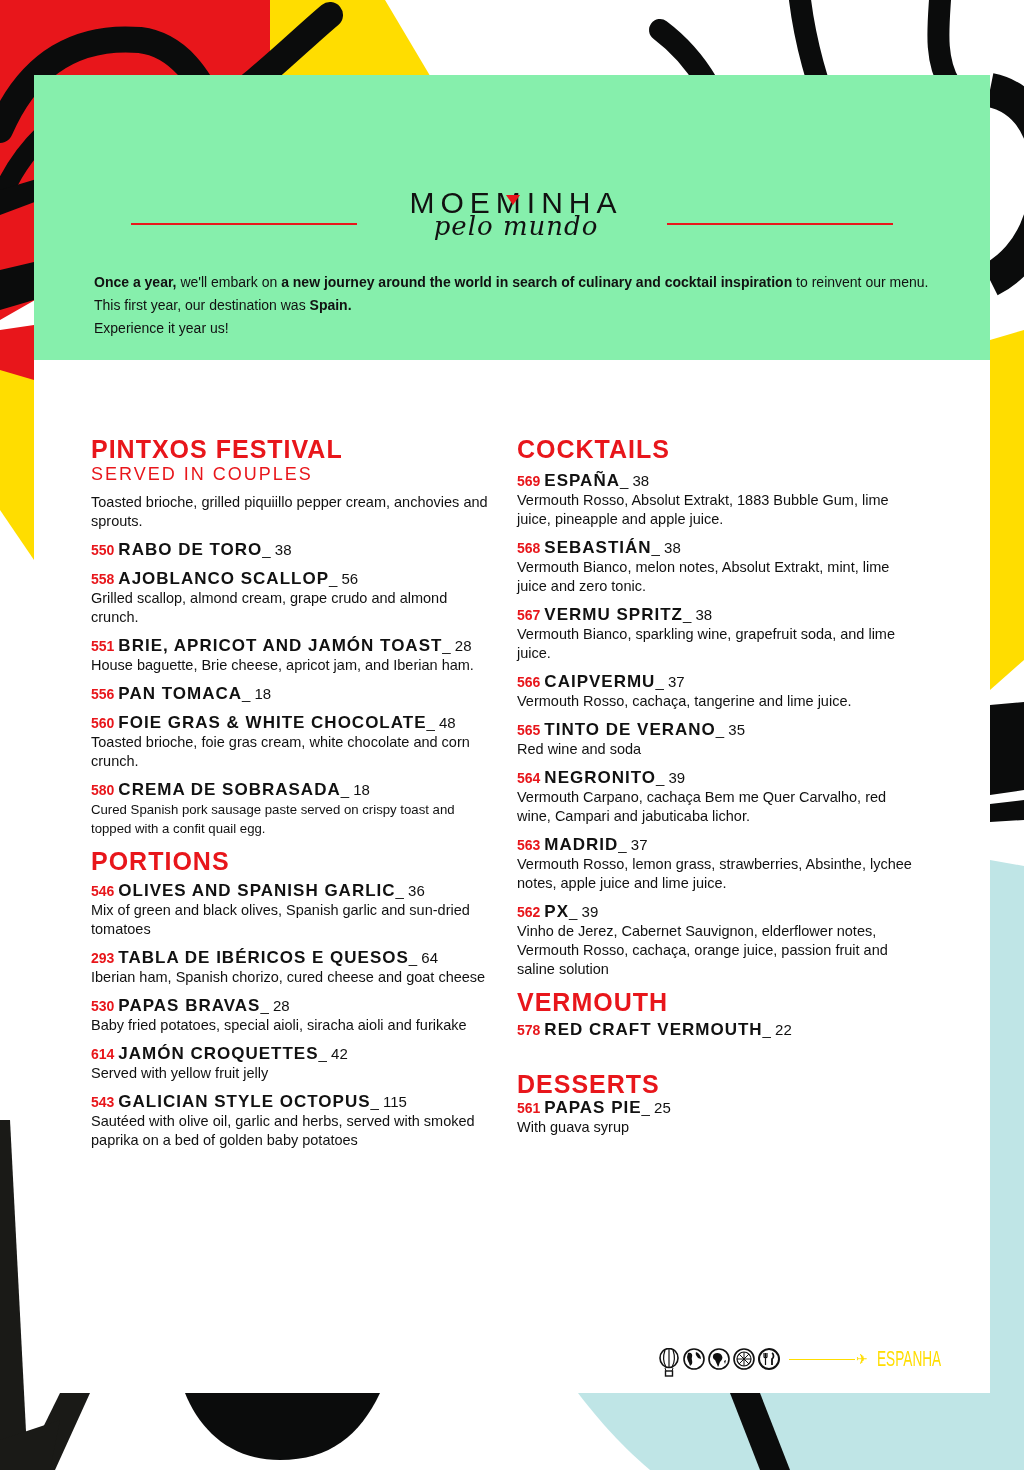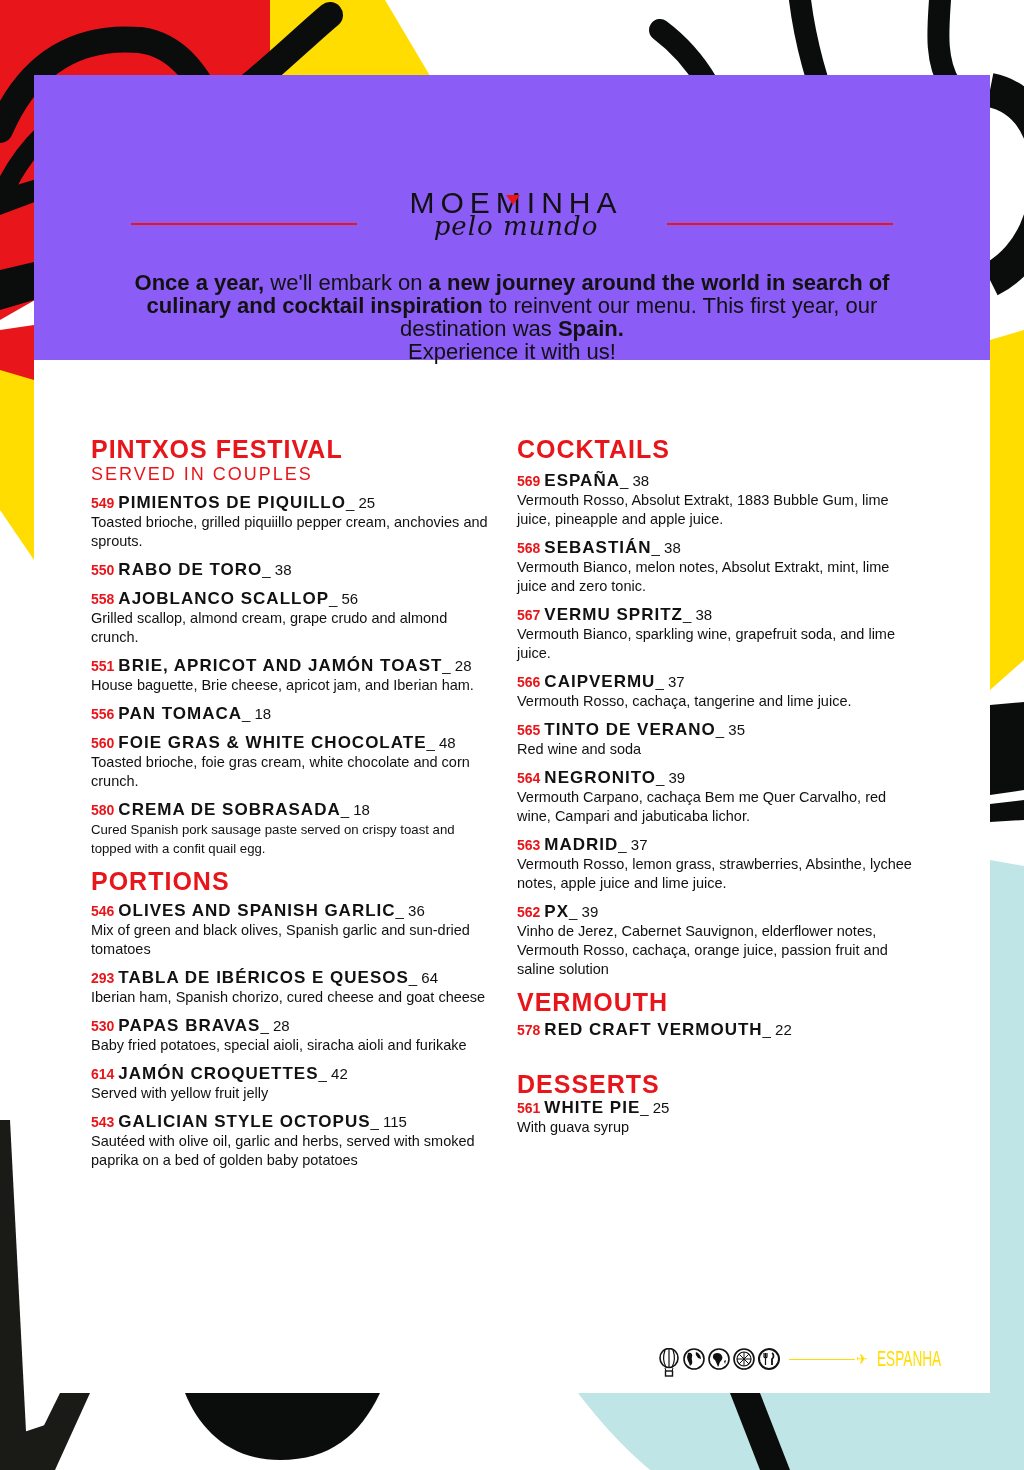--- a/index.html
+++ b/index.html
@@ -4,32 +4,32 @@
 <style>
   * { box-sizing: border-box; margin: 0; padding: 0; }
   html, body { width: 1024px; height: 1470px; overflow: hidden; background: #ffffff; }
   body { position: relative; font-family: "Liberation Sans", "DejaVu Sans", sans-serif; color: #111; }
 
   
   .bg { position: absolute; inset: 0; width: 1024px; height: 1470px; z-index: 0; }
 
   
   .card { position: absolute; left: 34px; top: 75px; width: 956px; height: 1318px; background: #ffffff; z-index: 1; }
-  .hero { position: absolute; left: 0; top: 0; width: 956px; height: 285px; background: #8b5cf6; }
+  .hero { position: absolute; left: 0; top: 0; width: 956px; height: 285px; background: #86efac; }
 
   .logo-wrap { position: absolute; left: 0; top: 110px; width: 956px; height: 80px; }
   .rule { position: absolute; top: 38px; height: 2px; background: #E8161B; }
   .rule.left { left: 97px; width: 226px; }
   .rule.right { left: 633px; width: 226px; }
   .logo { position: absolute; left: 357px; top: 0; width: 250px; text-align: center; }
   .logo-main { font-family: "Liberation Sans", sans-serif; font-size: 30px; letter-spacing: 6px; color: #111; font-weight: 400; line-height: 36px; position: relative; }
   .logo-main .tri { position: absolute; left: 115px; top: 10px; width: 0; height: 0; border-left: 7px solid transparent; border-right: 7px solid transparent; border-top: 10px solid #E8161B; }
   .logo-sub { font-family: "DejaVu Serif", serif; font-style: italic; font-size: 26px; color: #111; line-height: 26px; margin-top: -8px; letter-spacing: 1px; }
 
-  .intro { position: absolute; left: 60px; top: 196px; width: 836px; text-align: center; font-size: 22px; line-height: 23px; color: #111; }
+  .intro { position: absolute; left: 60px; top: 196px; width: 836px; text-align: left; font-size: 14px; line-height: 23px; color: #111; }
   .intro b { font-weight: 700; }
 
   .col { position: absolute; top: 360px; }
   .col.left { left: 57px; width: 400px; }
   .col.right { left: 483px; width: 400px; }
 
   .sec-title { color: #E8161B; font-weight: 700; font-size: 25px; letter-spacing: 1px; line-height: 28px; }
   .sec-sub { color: #E8161B; font-size: 18px; letter-spacing: 2px; line-height: 22px; margin-bottom: 8px; }
 
   .item { margin-bottom: 9px; }
@@ -89,33 +89,30 @@
   <div class="hero">
     <div class="logo-wrap">
       <div class="rule left"></div>
       <div class="logo">
         <div class="logo-main"><span>MOEMINHA</span><span class="tri"></span></div>
         <div class="logo-sub">pelo mundo</div>
       </div>
       <div class="rule right"></div>
     </div>
     <p class="intro">
-      <b>Once a year,</b><span> we'll embark on </span><b>a new journey around the world in search of culinary and cocktail inspiration</b><span> to reinvent our menu. This first year, our destination was </span><b>Spain.</b><br><span> Experience it with us!</span>
+      <b>Once a year,</b><span> we'll embark on </span><b>a new journey around the world in search of culinary and cocktail inspiration</b><span> to reinvent our menu. This first year, our destination was </span><b>Spain.</b><br><span> Experience it year us!</span>
     </p>
   </div>
 
   <div class="col left">
     <div>
       <div class="sec-title">PINTXOS FESTIVAL</div>
       <div class="sec-sub">SERVED IN COUPLES</div>
       <div class="list">
           <div class="item">
-    <div class="item-head">
-      <span class="code">549</span><span class="name">PIMIENTOS DE PIQUILLO</span><span class="price">_ 25</span>
-    </div>
     <div class="desc">Toasted brioche, grilled piquiillo pepper cream, anchovies and sprouts.</div>
   </div>
           <div class="item">
     <div class="item-head">
       <span class="code">550</span><span class="name">RABO DE TORO</span><span class="price">_ 38</span>
     </div>
   </div>
           <div class="item">
     <div class="item-head">
       <span class="code">558</span><span class="name">AJOBLANCO SCALLOP</span><span class="price">_ 56</span>
@@ -247,21 +244,21 @@
     </div>
 
   </div>
         </div>
     </div>
     <div style="margin-top:30px">
       <div class="sec-title">DESSERTS</div>
       <div class="list">
           <div class="item">
     <div class="item-head">
-      <span class="code">561</span><span class="name">WHITE PIE</span><span class="price">_ 25</span>
+      <span class="code">561</span><span class="name">PAPAS PIE</span><span class="price">_ 25</span>
     </div>
     <div class="desc">With guava syrup</div>
   </div>
         </div>
     </div>
   </div>
 
   <div class="footer">
     <svg class="ic" viewBox="0 0 22 30" style="height:30px;margin-top:8px">
       <ellipse cx="11" cy="10" rx="9" ry="9.5" fill="none" stroke="#111" stroke-width="1.6"></ellipse>

